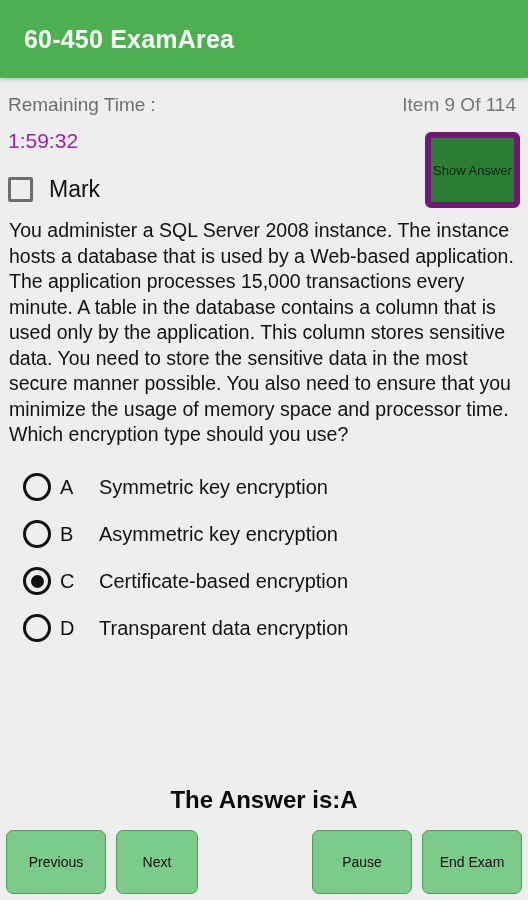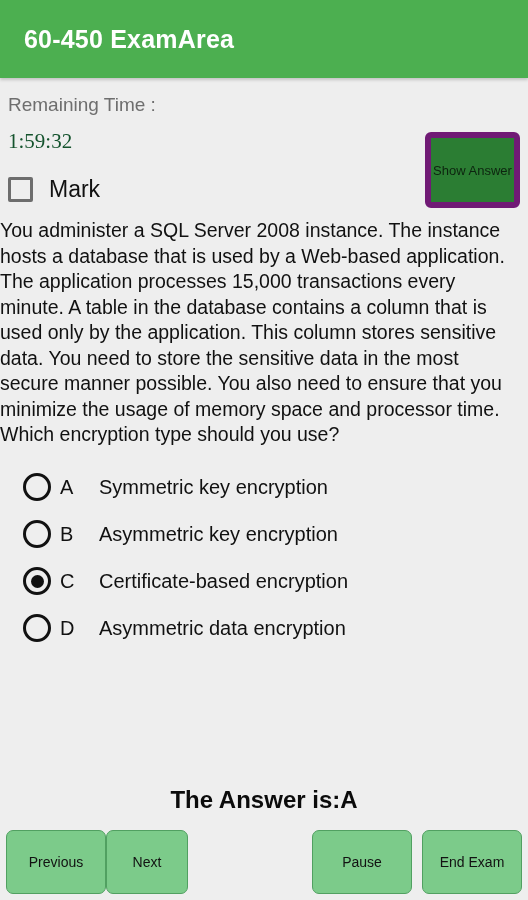--- a/index.html
+++ b/index.html
@@ -57,24 +57,23 @@
 
   
   .midblock {
     position: relative;
     height: 92px;
     box-sizing: border-box;
     padding: 0 8px;
   }
   .timer {
     font-size: 21px;
-    color: #14532d;
+    color: #a21caf;
     padding-top: 4px;
     line-height: 26px;
-    font-family: Liberation Serif, serif;
   }
   .markrow {
     display: flex;
     align-items: center;
     margin-top: 22px;
   }
   .checkbox {
     width: 25px;
     height: 25px;
     border: 3px solid #6d6d6d;
@@ -107,21 +106,21 @@
     box-sizing: border-box;
     text-align: center;
     cursor: pointer;
   }
 
   
   .question {
     font-size: 19.5px;
     line-height: 25.5px;
     color: #111111;
-    padding: 0 12px 0 0;
+    padding: 0 12px 0 9px;
     margin-top: 2px;
   }
 
   
   .options {
     margin-top: 16px;
     padding: 0 12px;
   }
   .option {
     display: flex;
@@ -196,35 +195,36 @@
     border-radius: 7px;
     color: #121212;
     font-size: 14px;
     font-family: "Liberation Sans", sans-serif;
     display: flex;
     align-items: center;
     justify-content: center;
     cursor: pointer;
     box-sizing: border-box;
   }
-  .btn-prev { width: 100px; margin-right: 0; text-align: center; }
+  .btn-prev { width: 100px; margin-right: 10px; text-align: center; }
   .btn-next { width: 82px; }
   .spacer { flex: 1 1 auto; }
   .btn-pause { width: 100px; margin-right: 10px; }
   .btn-end { width: 100px; }
 </style>
 </head>
 <body>
 
 <div class="appbar">
   <div class="appbar-title">60-450 ExamArea</div>
 </div>
 
 <div class="statusrow">
   <div class="status-left">Remaining Time :</div>
+  <div class="status-right">Item 9 Of 114</div>
 </div>
 
 <div class="midblock">
   <div class="timer">1:59:32</div>
 
   <div class="markrow">
     <span class="checkbox"></span>
     <span class="mark-label">Mark</span>
   </div>
 
@@ -257,21 +257,21 @@
       </span>
     <span class="opt-letter">C</span>
     <span class="opt-text">Certificate-based encryption</span>
   </div>
 
   <div class="option">
     <span class="radio">
         <span class="dot"></span>
       </span>
     <span class="opt-letter">D</span>
-    <span class="opt-text">Asymmetric data encryption</span>
+    <span class="opt-text">Transparent data encryption</span>
   </div>
 
 </div>
 
 <div class="answer-line">The Answer is:A</div>
 
 <div class="buttonbar">
   <div class="btn btn-prev">Previous</div>
   <div class="btn btn-next">Next</div>
   <div class="spacer"></div>

